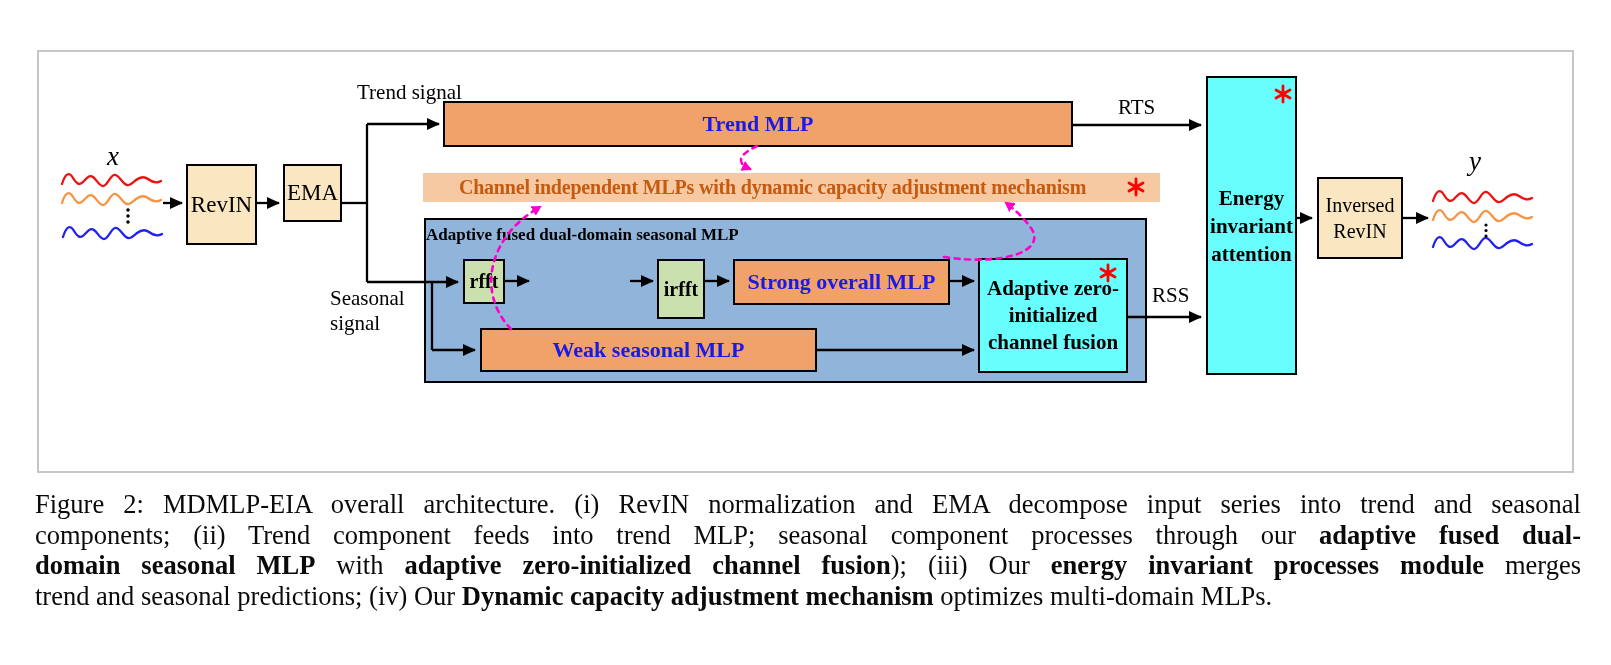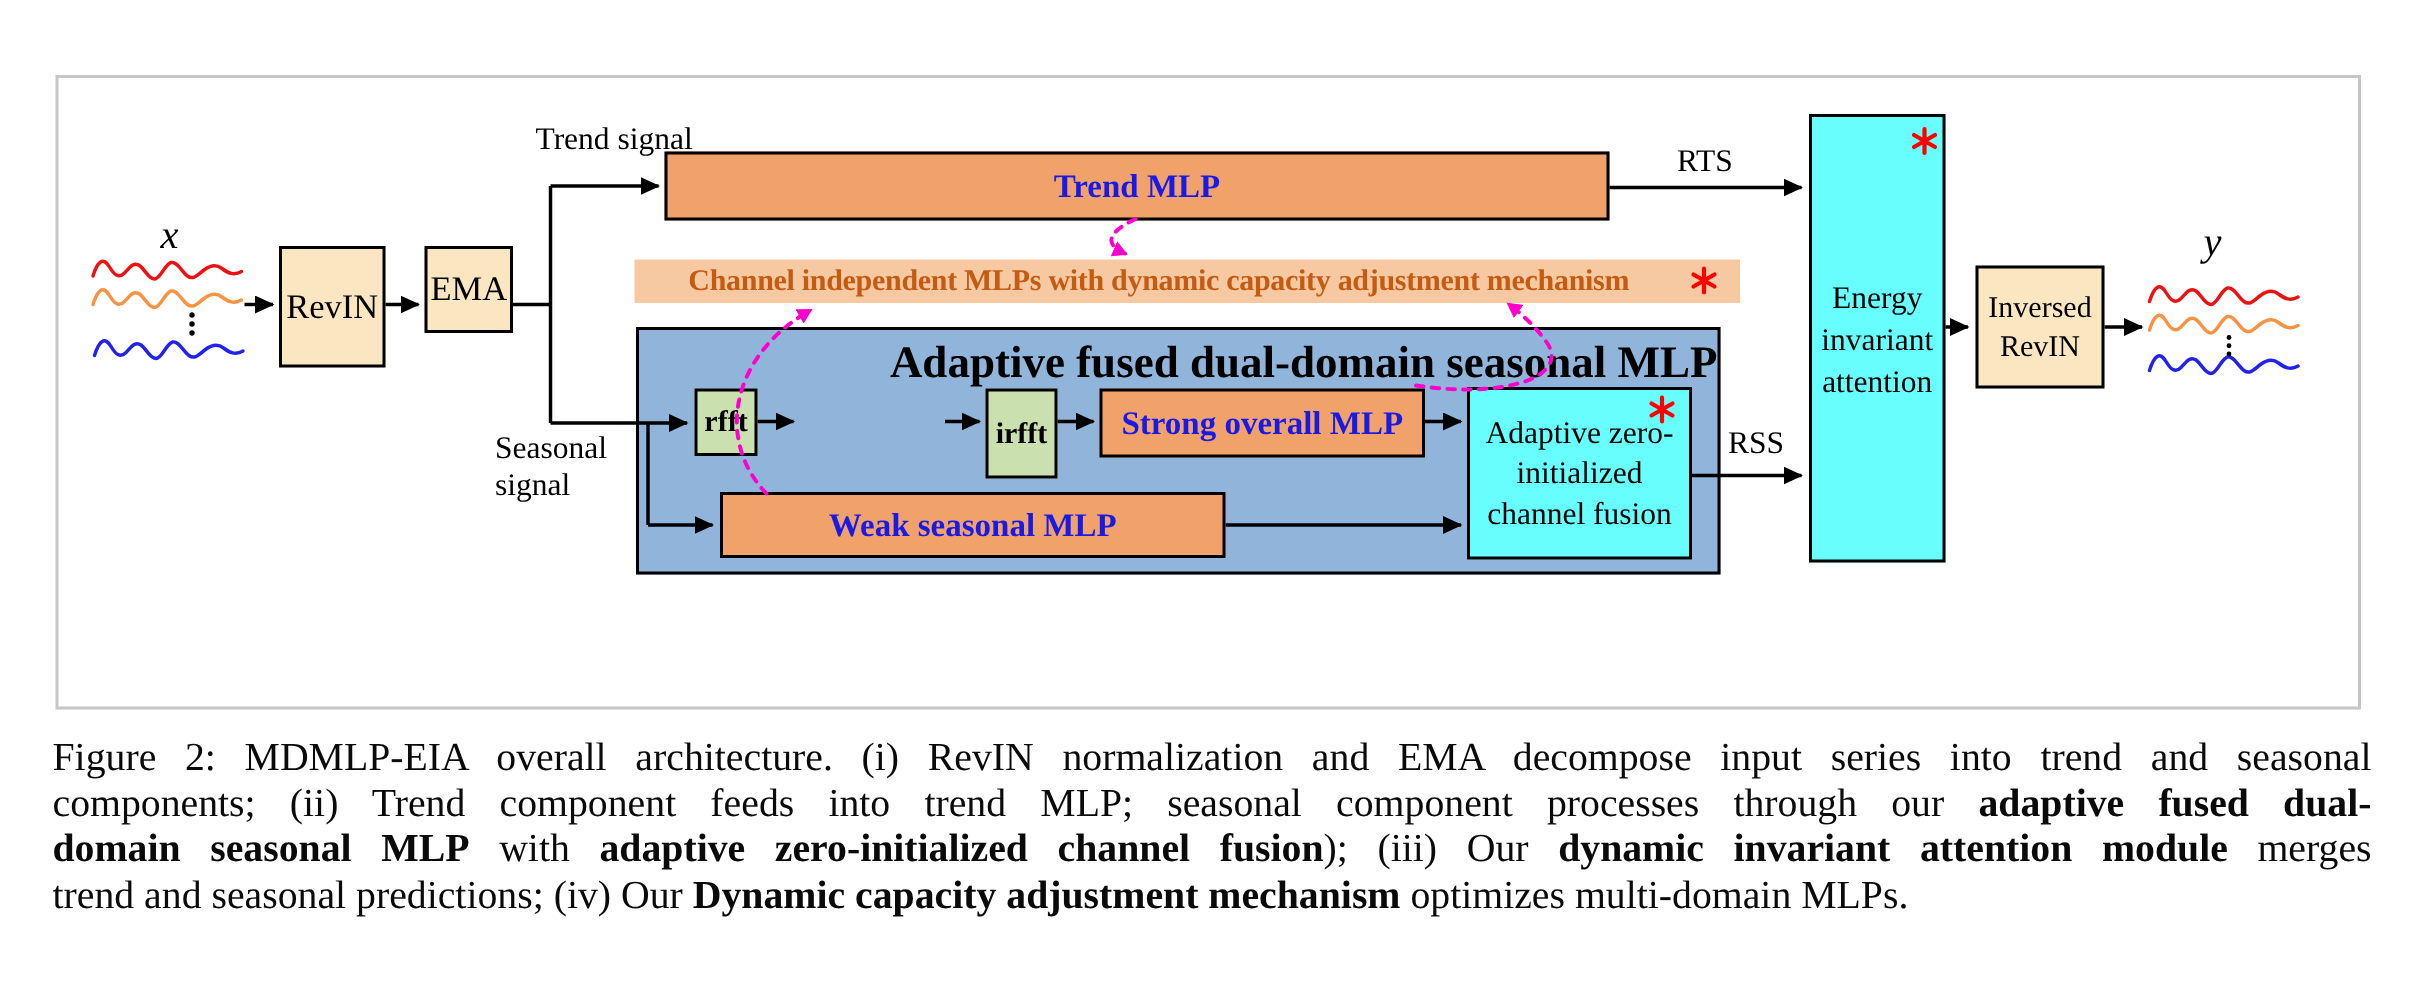--- a/index.html
+++ b/index.html
@@ -13,31 +13,31 @@
   .page{position:relative;width:1611px;height:665px;background:#fff;overflow:hidden;
         font-family:"Liberation Serif", serif;color:var(--ink)}
   .panel{position:absolute;left:37px;top:50px;width:1537px;height:423px;
          background:#fff;border:2px solid var(--panel-border)}
   .overlay{position:absolute;left:0;top:0;width:1611px;height:665px;z-index:3;pointer-events:none}
   .box{position:absolute;display:flex;align-items:center;justify-content:center;
        text-align:center;z-index:2;border:2px solid var(--ink)}
   .cream{background:var(--cream)}
   .orangebx{background:var(--orange)}
   .greenbx{background:var(--green);border-width:2px;font-weight:bold;font-size:20px}
-  .cyanbx{background:var(--cyan);border-width:2px;font-weight:normal}
+  .cyanbx{background:var(--cyan);border-width:2px;font-weight:bold}
   .bluetxt{color:var(--label-blue);font-weight:bold}
   .lbl{position:absolute;z-index:2;white-space:nowrap}
   .strip{position:absolute;left:423px;top:173px;width:737px;height:29px;z-index:2;
          background:var(--strip-bg);display:flex;align-items:center;justify-content:center;
          font-weight:bold;font-size:20px;letter-spacing:-0.2px;color:var(--strip-text);
          white-space:nowrap;padding-right:38px}
   .bluecontainer{position:absolute;left:424px;top:218px;width:723px;height:165px;z-index:1;
          background:var(--panel-blue);border:2.5px solid var(--ink)}
-  .bluecontainer .title{position:absolute;left:0;top:5px;width:100%;text-align:right;
-         font-weight:bold;font-size:30px;color:var(--ink)}
+  .bluecontainer .title{position:absolute;left:0;top:5px;width:100%;text-align:left;
+         font-weight:bold;font-size:17px;color:var(--ink)}
   .sig-label{position:absolute;z-index:2;font-size:21px;text-align:left}
   .io-label{position:absolute;z-index:2;font-style:italic;font-size:27px;text-align:center;width:30px}
   .legend{position:absolute;left:73px;top:405px;width:1439px;height:44px;z-index:2;
           background:var(--legend-bg)}
   .legend span{position:absolute;top:50%;transform:translateY(-50%);font-size:21px;white-space:nowrap}
   .caption{position:absolute;left:35px;top:489px;width:1546px;z-index:2;font-size:26.5px;
            line-height:30.5px;color:#0a0a0a}
   .cap-line{text-align:justify}
   .cap-line.just{text-align-last:justify}
   svg .k{stroke:var(--ink);stroke-width:2.3;fill:none}
@@ -79,21 +79,21 @@
   <div class="lbl" style="left:1152px;top:283px;font-size:21px">RSS</div>
 
   <div class="box cyanbx" style="left:1206px;top:76px;width:91px;height:299px;font-size:21px;line-height:28px;border-width:2.5px">Energy invariant attention</div>
 
   <div class="box cream" style="left:1317px;top:177px;width:86px;height:82px;font-size:20px;line-height:26px">Inversed RevIN</div>
 
 
   <div class="caption">
       <div class="cap-line just"><span>Figure 2: MDMLP-EIA overall architecture. (i) RevIN normalization and EMA decompose input series into trend and seasonal</span></div>
       <div class="cap-line just"><span>components; (ii) Trend component feeds into trend MLP; seasonal component processes through our </span><b>adaptive fused dual-</b></div>
-      <div class="cap-line just"><b>domain seasonal MLP</b><span> with </span><b>adaptive zero-initialized channel fusion</b><span>); (iii) Our </span><b>dynamic invariant attention module</b><span> merges</span></div>
+      <div class="cap-line just"><b>domain seasonal MLP</b><span> with </span><b>adaptive zero-initialized channel fusion</b><span>); (iii) Our </span><b>energy invariant processes module</b><span> merges</span></div>
       <div class="cap-line"><span>trend and seasonal predictions; (iv) Our </span><b>Dynamic capacity adjustment mechanism</b><span> optimizes multi-domain MLPs.</span></div>
     </div>
 
   <svg class="overlay" viewBox="0 0 1611 665">
     <defs>
       <marker id="mb" markerUnits="userSpaceOnUse" markerWidth="14" markerHeight="12" refX="12" refY="6" orient="auto">
         <path d="M0,0 L13,6 L0,12 Z" fill="#000000"></path>
       </marker>
       <marker id="mm" markerUnits="userSpaceOnUse" markerWidth="12" markerHeight="11" refX="8" refY="5.5" orient="auto">
         <path d="M0,0 L10,5.5 L0,11 Z" fill="#FF00CC"></path>

